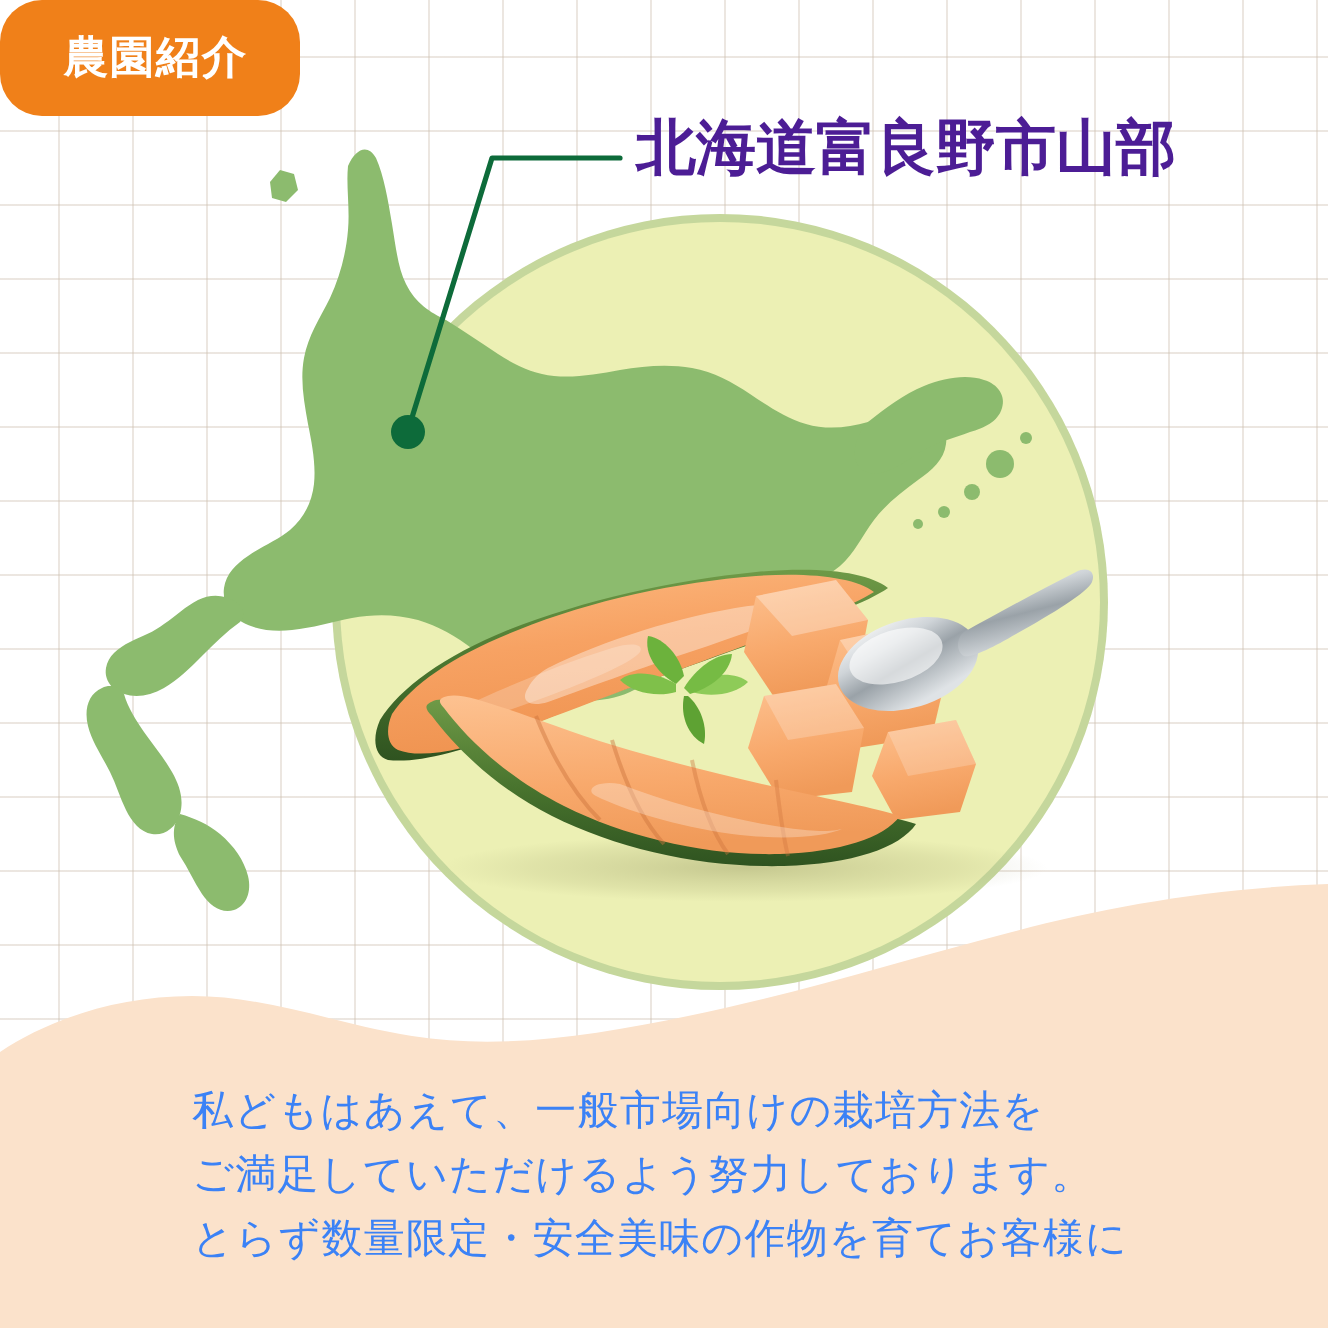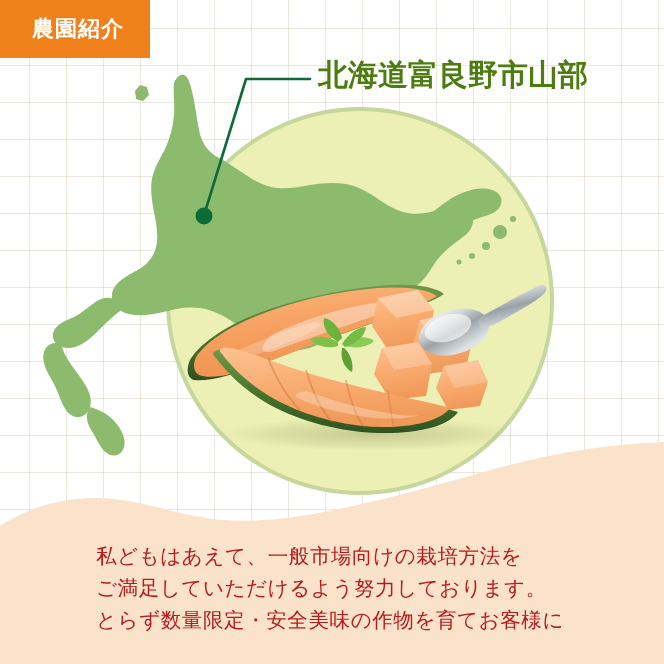--- a/index.html
+++ b/index.html
@@ -40,20 +40,21 @@
     left: 0;
     top: 0;
     width: 150px;
     height: 58px;
     background: #f08019;
     display: flex;
     align-items: center;
     justify-content: center;
     box-sizing: border-box;
     padding-left: 6px;
+    border-radius: 21px;
   }
   #badge-label {
     color: #ffffff;
     font-size: 22px;
     font-weight: bold;
     letter-spacing: 1px;
     line-height: 1;
     white-space: nowrap;
   }
 
@@ -86,40 +87,40 @@
     height: 190px;
   }
 
   
   #heading {
     position: absolute;
     left: 318px;
     top: 58px;
     font-size: 30px;
     font-weight: bold;
-    color: #4d7c0f;
+    color: #4c1d95;
     letter-spacing: 0px;
     white-space: nowrap;
     line-height: 1.1;
   }
 
   
   #wave-layer {
     position: absolute;
     left: 0;
     top: 440px;
     width: 664px;
     height: 224px;
   }
   #body-text {
     position: absolute;
     left: 96px;
     top: 540px;
     width: 500px;
-    color: #b91c1c;
+    color: #3b82f6;
     font-size: 20.5px;
     line-height: 32px;
     letter-spacing: 0.6px;
   }
   #body-text div { white-space: nowrap; }
 </style>
 </head>
 <body>
 
 <div id="stage">

